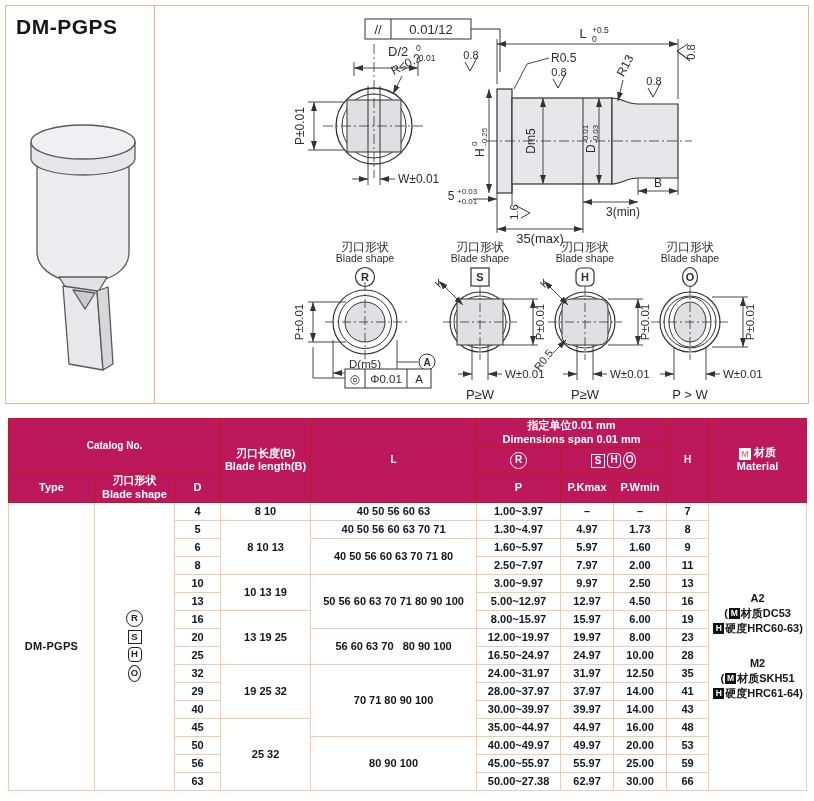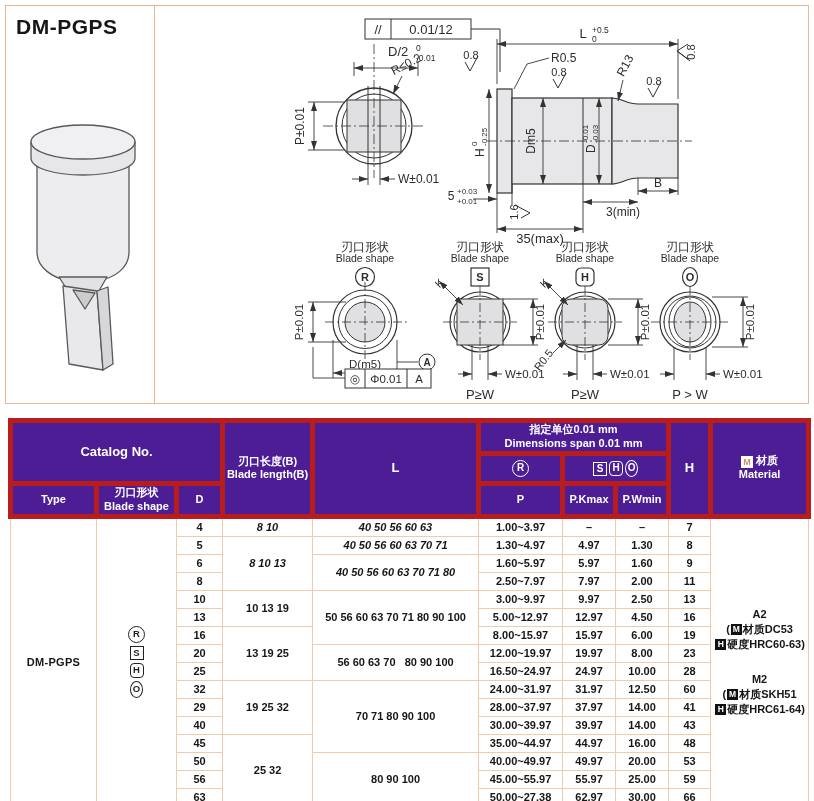--- a/index.html
+++ b/index.html
@@ -13,31 +13,31 @@
     border:1px solid #eab694; display:flex; background:#fff; }
   .left-panel { width:148px; border-right:1px solid #eab694; position:relative; }
   .page-title { position:absolute; left:10px; top:9px; font-size:21px; font-weight:bold; letter-spacing:.5px; color:#161616; }
   .right-panel { flex:1; position:relative; }
   svg text { font-family:"Liberation Sans", sans-serif; fill:#2c2c2c; }
   .cjk { font-family:"Liberation Sans", sans-serif; }
   
   .table-wrap { position:absolute; left:8px; top:418px; }
   table.cat { border-collapse:collapse; table-layout:fixed; width:798px; border:1px solid #dca47c; }
   table.cat th {
-    background:#4c1d95; color:#fff; border:5px solid #b91c1c;
+    background:#be185d; color:#fff; border:1px solid #b91c1c;
     font-size:11px; font-weight:bold; padding:0; line-height:1.25;
   }
-  table.cat th.big { font-size:13px; }
+  table.cat th.big { font-size:10px; }
   table.cat td {
     border:1px solid #f3cbaa; font-size:11px; font-weight:bold; color:#161616;
     text-align:center; height:17px; padding:0 3px; background:#fff; overflow:hidden;
   }
   tr.hr1 th { height:28px; } tr.hr2 th { height:25px; } tr.hr3 th { height:27px; }
   td.c-h { background:#faf1e7; }
-  td.left { text-align:left; padding-left:7px;font-style:italic; }
+  td.left { text-align:left; padding-left:7px; }
   td.pre { white-space:pre; }
   td.type-cell { font-size:13px; letter-spacing:.3px; }
   
   .bshape { display:block; margin:3px auto; border:1.3px solid #222; color:#222;
     font-weight:bold; font-size:9.5px; text-align:center; background:#fff; }
   .bs-r { width:15px; height:15px; border-radius:50%; line-height:14px; }
   .bs-s { width:12px; height:12px; line-height:11px; }
   .bs-h { width:12px; height:13px; border-radius:4px; line-height:12px; }
   .bs-o { width:11px; height:15px; border-radius:50%; line-height:14px; }
   
@@ -376,21 +376,21 @@
           <div><span>(</span><span class="sq">M</span><span class="cjk">材质SKH51</span></div>
           <div><span class="sq">H</span><span class="cjk">硬度HRC61-64)</span></div>
         </td>
       </tr>
       <tr>
         <td>5</td>
         <td rowspan="3" class="left">8 10 13</td>
         <td class="left">40 50 56 60 63 70 71</td>
         <td>1.30~4.97</td>
         <td>4.97</td>
-        <td>1.30</td>
+        <td>1.73</td>
         <td class="c-h">8</td>
       </tr>
       <tr>
         <td>6</td>
         <td rowspan="2" class="left">40 50 56 60 63 70 71 80</td>
         <td>1.60~5.97</td>
         <td>5.97</td>
         <td>1.60</td>
         <td class="c-h">9</td>
       </tr>
@@ -440,21 +440,21 @@
         <td>10.00</td>
         <td class="c-h">28</td>
       </tr>
       <tr>
         <td>32</td>
         <td rowspan="3">19 25 32</td>
         <td rowspan="4">70 71 80 90 100</td>
         <td>24.00~31.97</td>
         <td>31.97</td>
         <td>12.50</td>
-        <td class="c-h">60</td>
+        <td class="c-h">35</td>
       </tr>
       <tr>
         <td>29</td>
         <td>28.00~37.97</td>
         <td>37.97</td>
         <td>14.00</td>
         <td class="c-h">41</td>
       </tr>
       <tr>
         <td>40</td>

